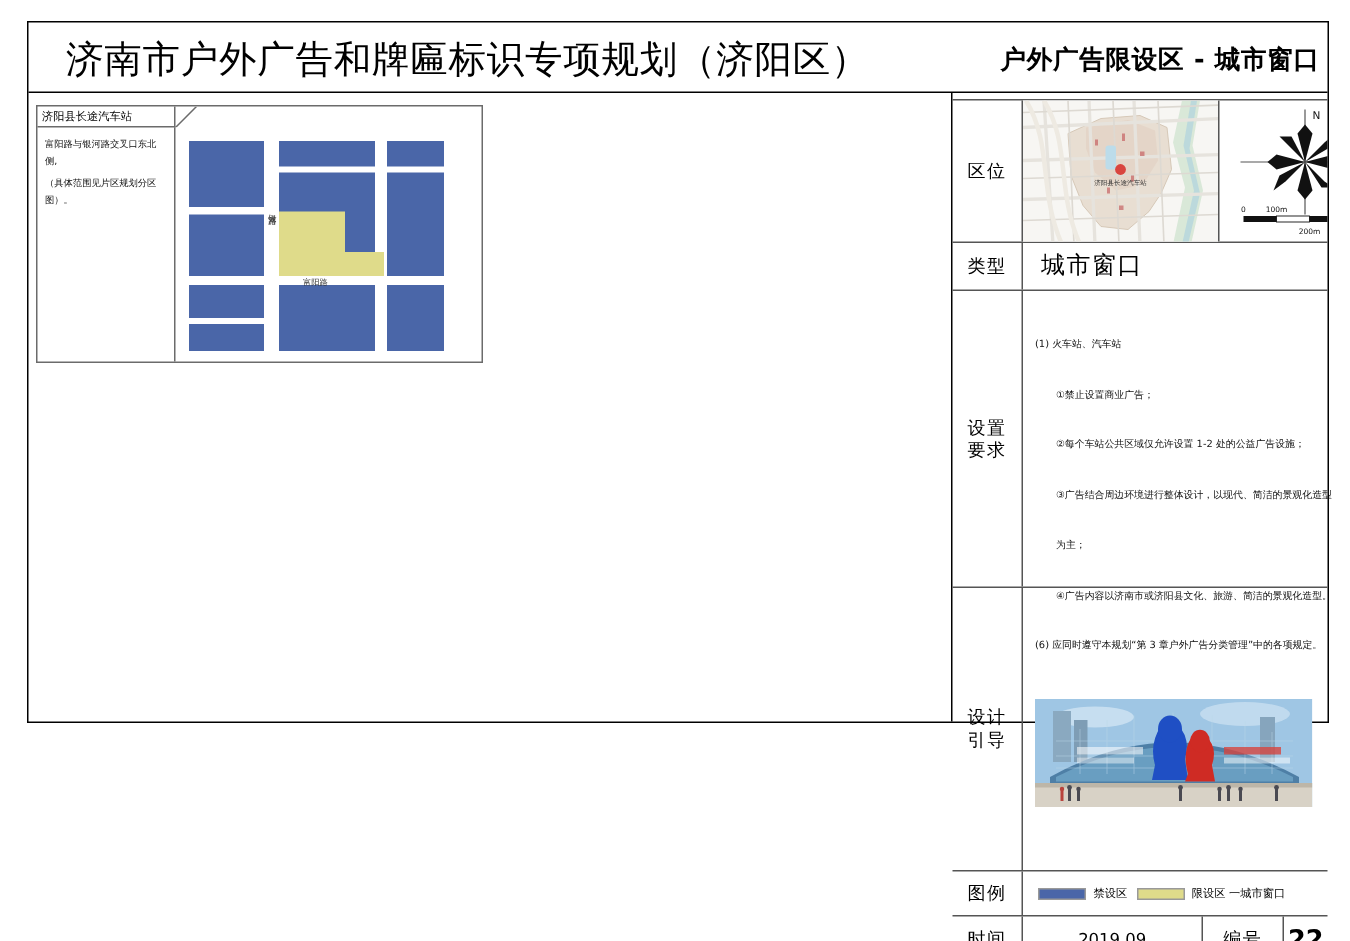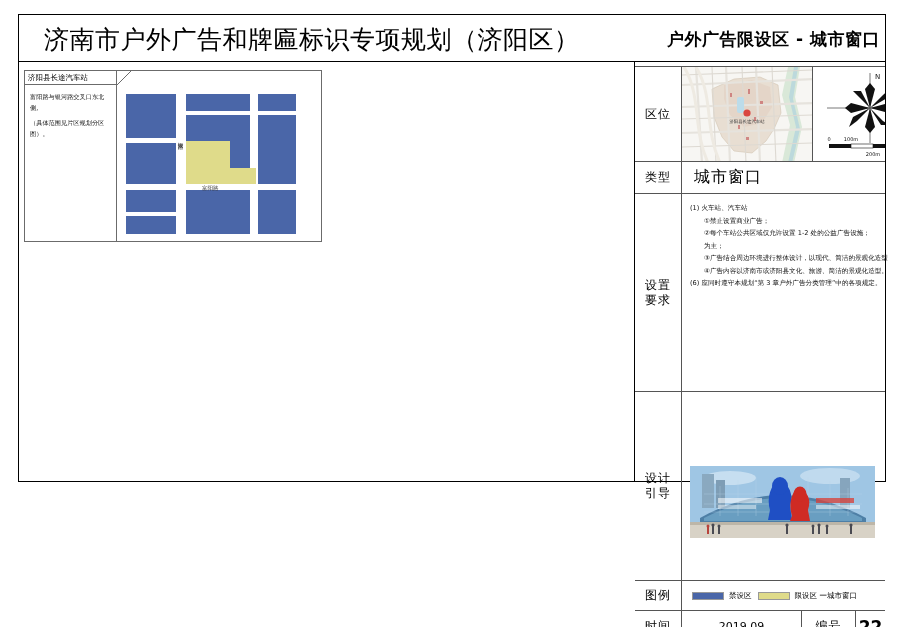--- a/index.html
+++ b/index.html
@@ -211,21 +211,21 @@
 
   
   #row-req { top: 132px; height: 198px; }
   .prose {
     position: absolute;
     left: 8px; right: 4px; top: 8px;
     font-size: 6.6px;
     line-height: 12.5px;
     color: #111;
   }
-  .prose .li { display: block; white-space: nowrap; }
+  .prose .li { display: block; white-space: nowrap; margin-top: 21px; }
   .prose .li.ind { padding-left: 14px; }
 
   
   #row-guide { top: 330px; height: 189px; }
   #guide-photos {
     position: absolute;
     left: 8px; right: 8px;
     top: 74px; height: 72px;
     display: flex;
     gap: 2px;
@@ -435,22 +435,22 @@
           <div>
             <div>设置</div>
             <div>要求</div>
           </div>
         </div>
         <div class="rowbody">
           <div class="prose">
             <span class="li">(1) 火车站、汽车站</span>
             <span class="li ind">①禁止设置商业广告；</span>
             <span class="li ind">②每个车站公共区域仅允许设置 1-2 处的公益广告设施；</span>
+            <span class="li ind">③广告结合周边环境进行整体设计，以现代、简洁的景观化造型</span>
             <span class="li ind">为主；</span>
-            <span class="li ind">③广告结合周边环境进行整体设计，以现代、简洁的景观化造型</span>
             <span class="li ind">④广告内容以济南市或济阳县文化、旅游、简洁的景观化造型。</span>
             <span class="li">(6) 应同时遵守本规划“第 3 章户外广告分类管理”中的各项规定。</span>
           </div>
         </div>
       </div>
 
       <div class="row" id="row-guide">
         <div class="rowlabel">
           <div>
             <div>设计</div>

